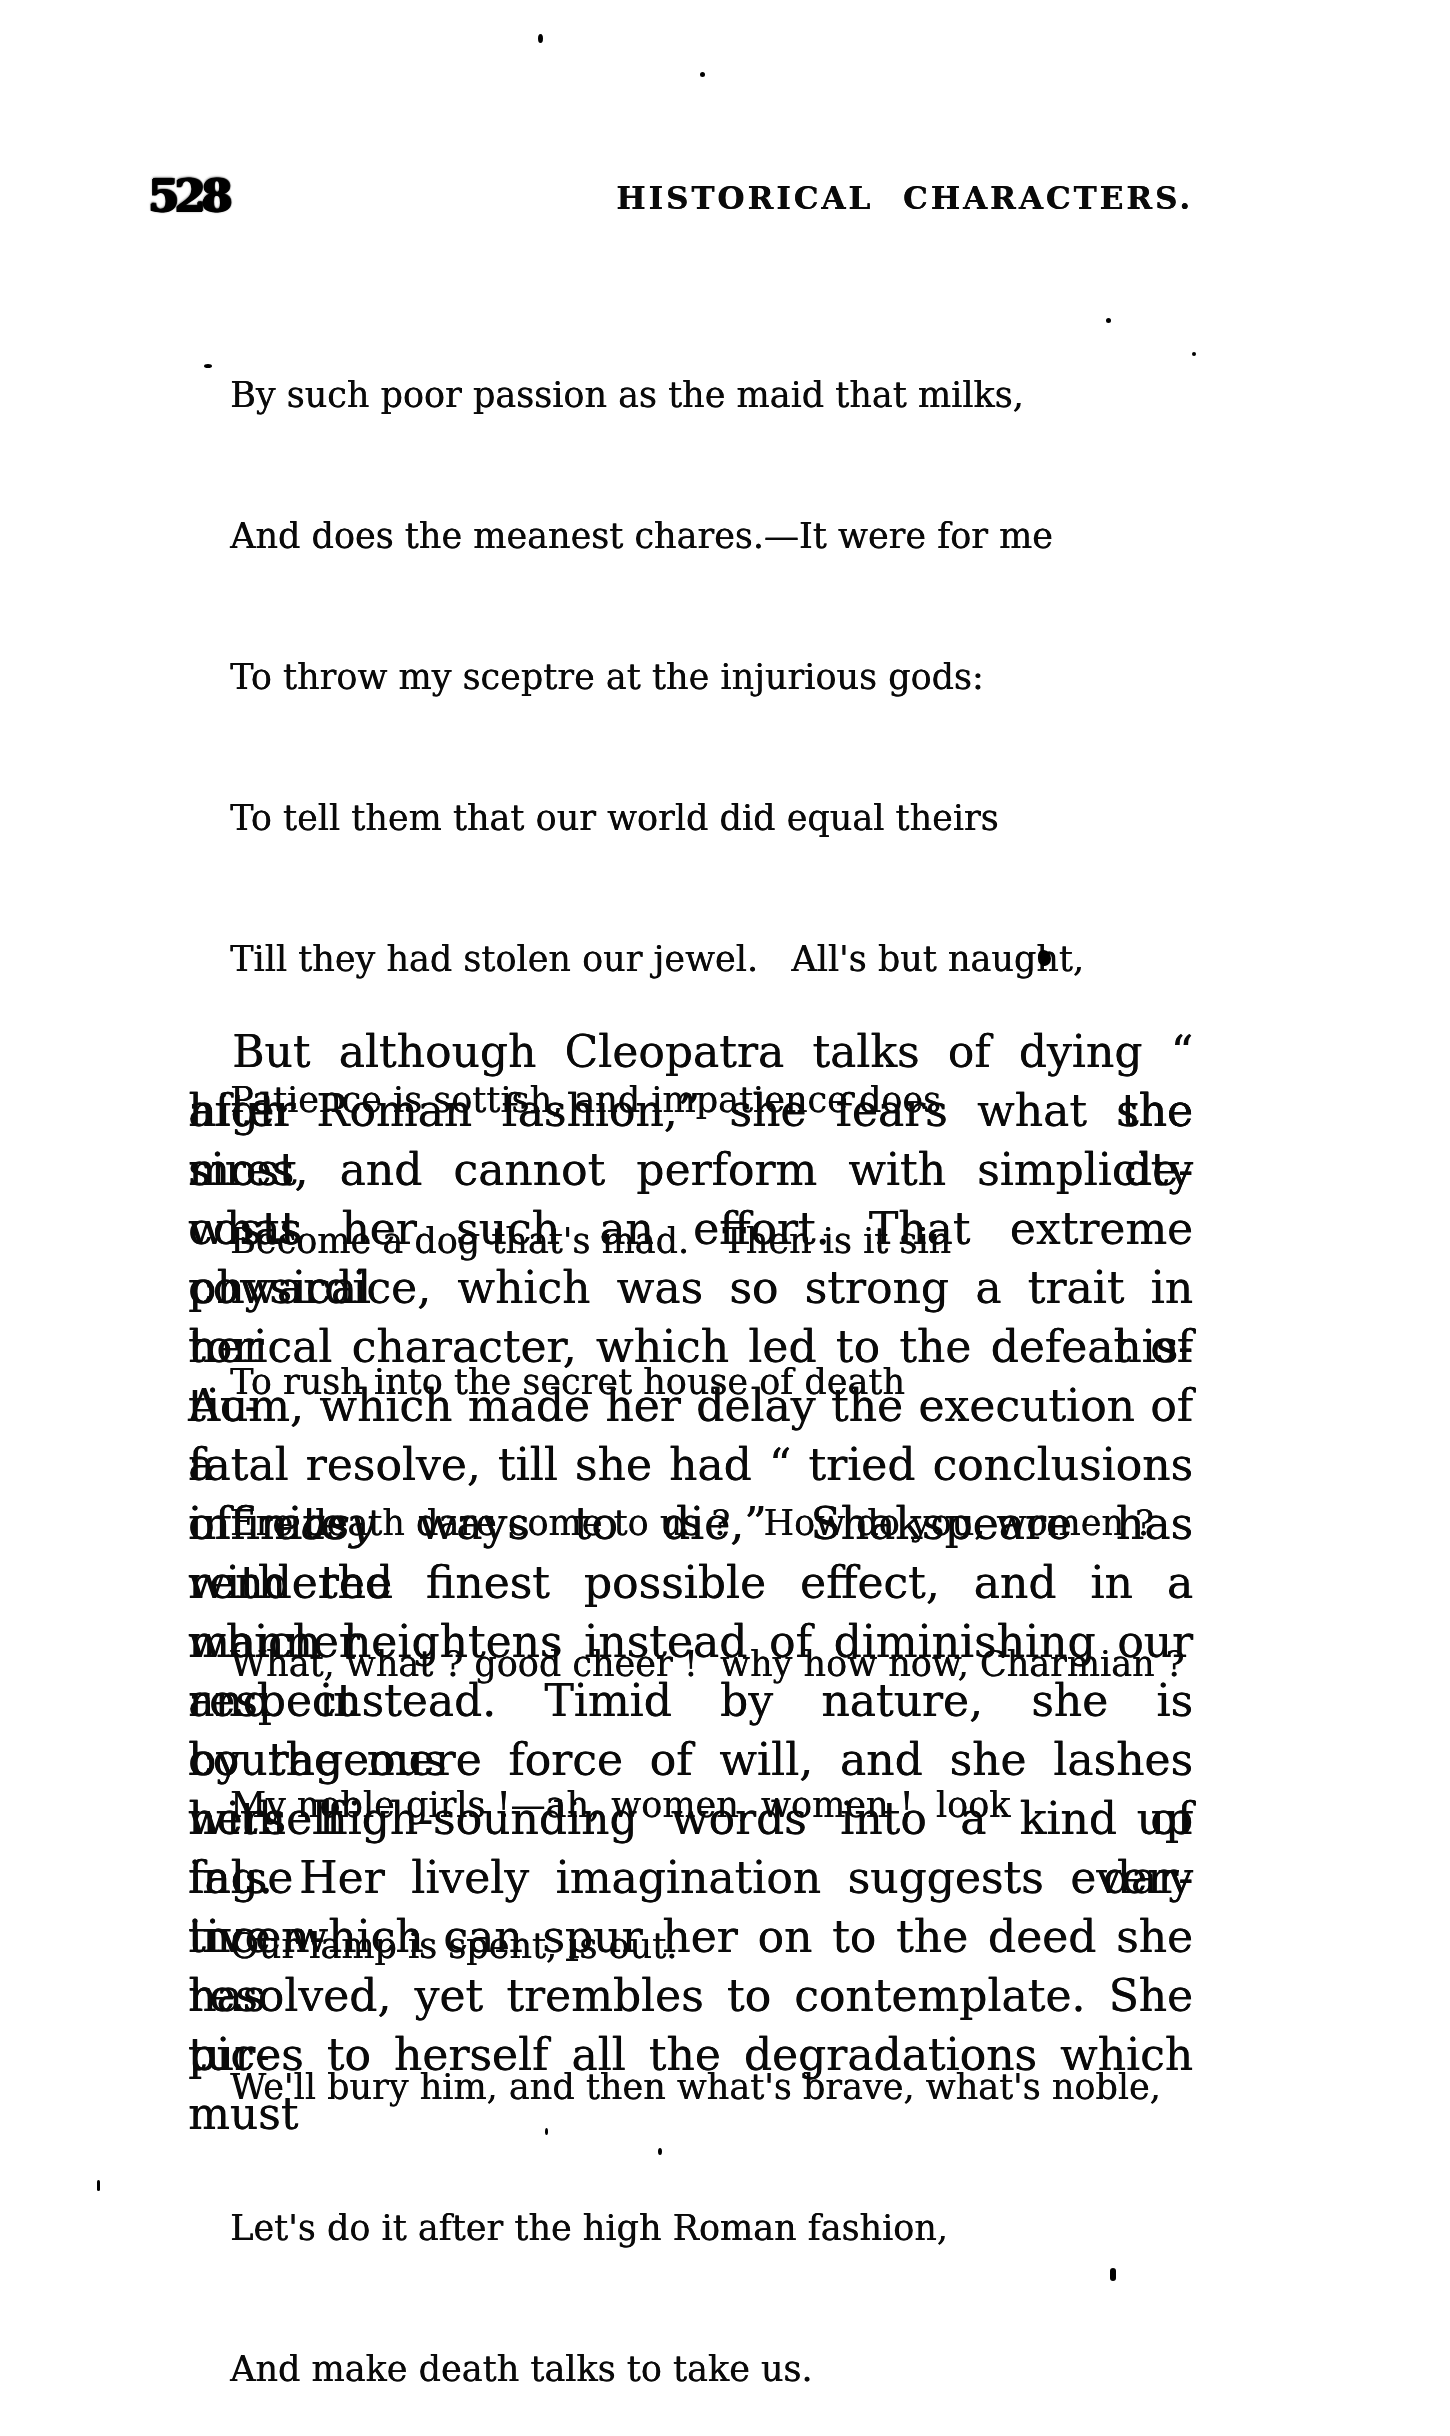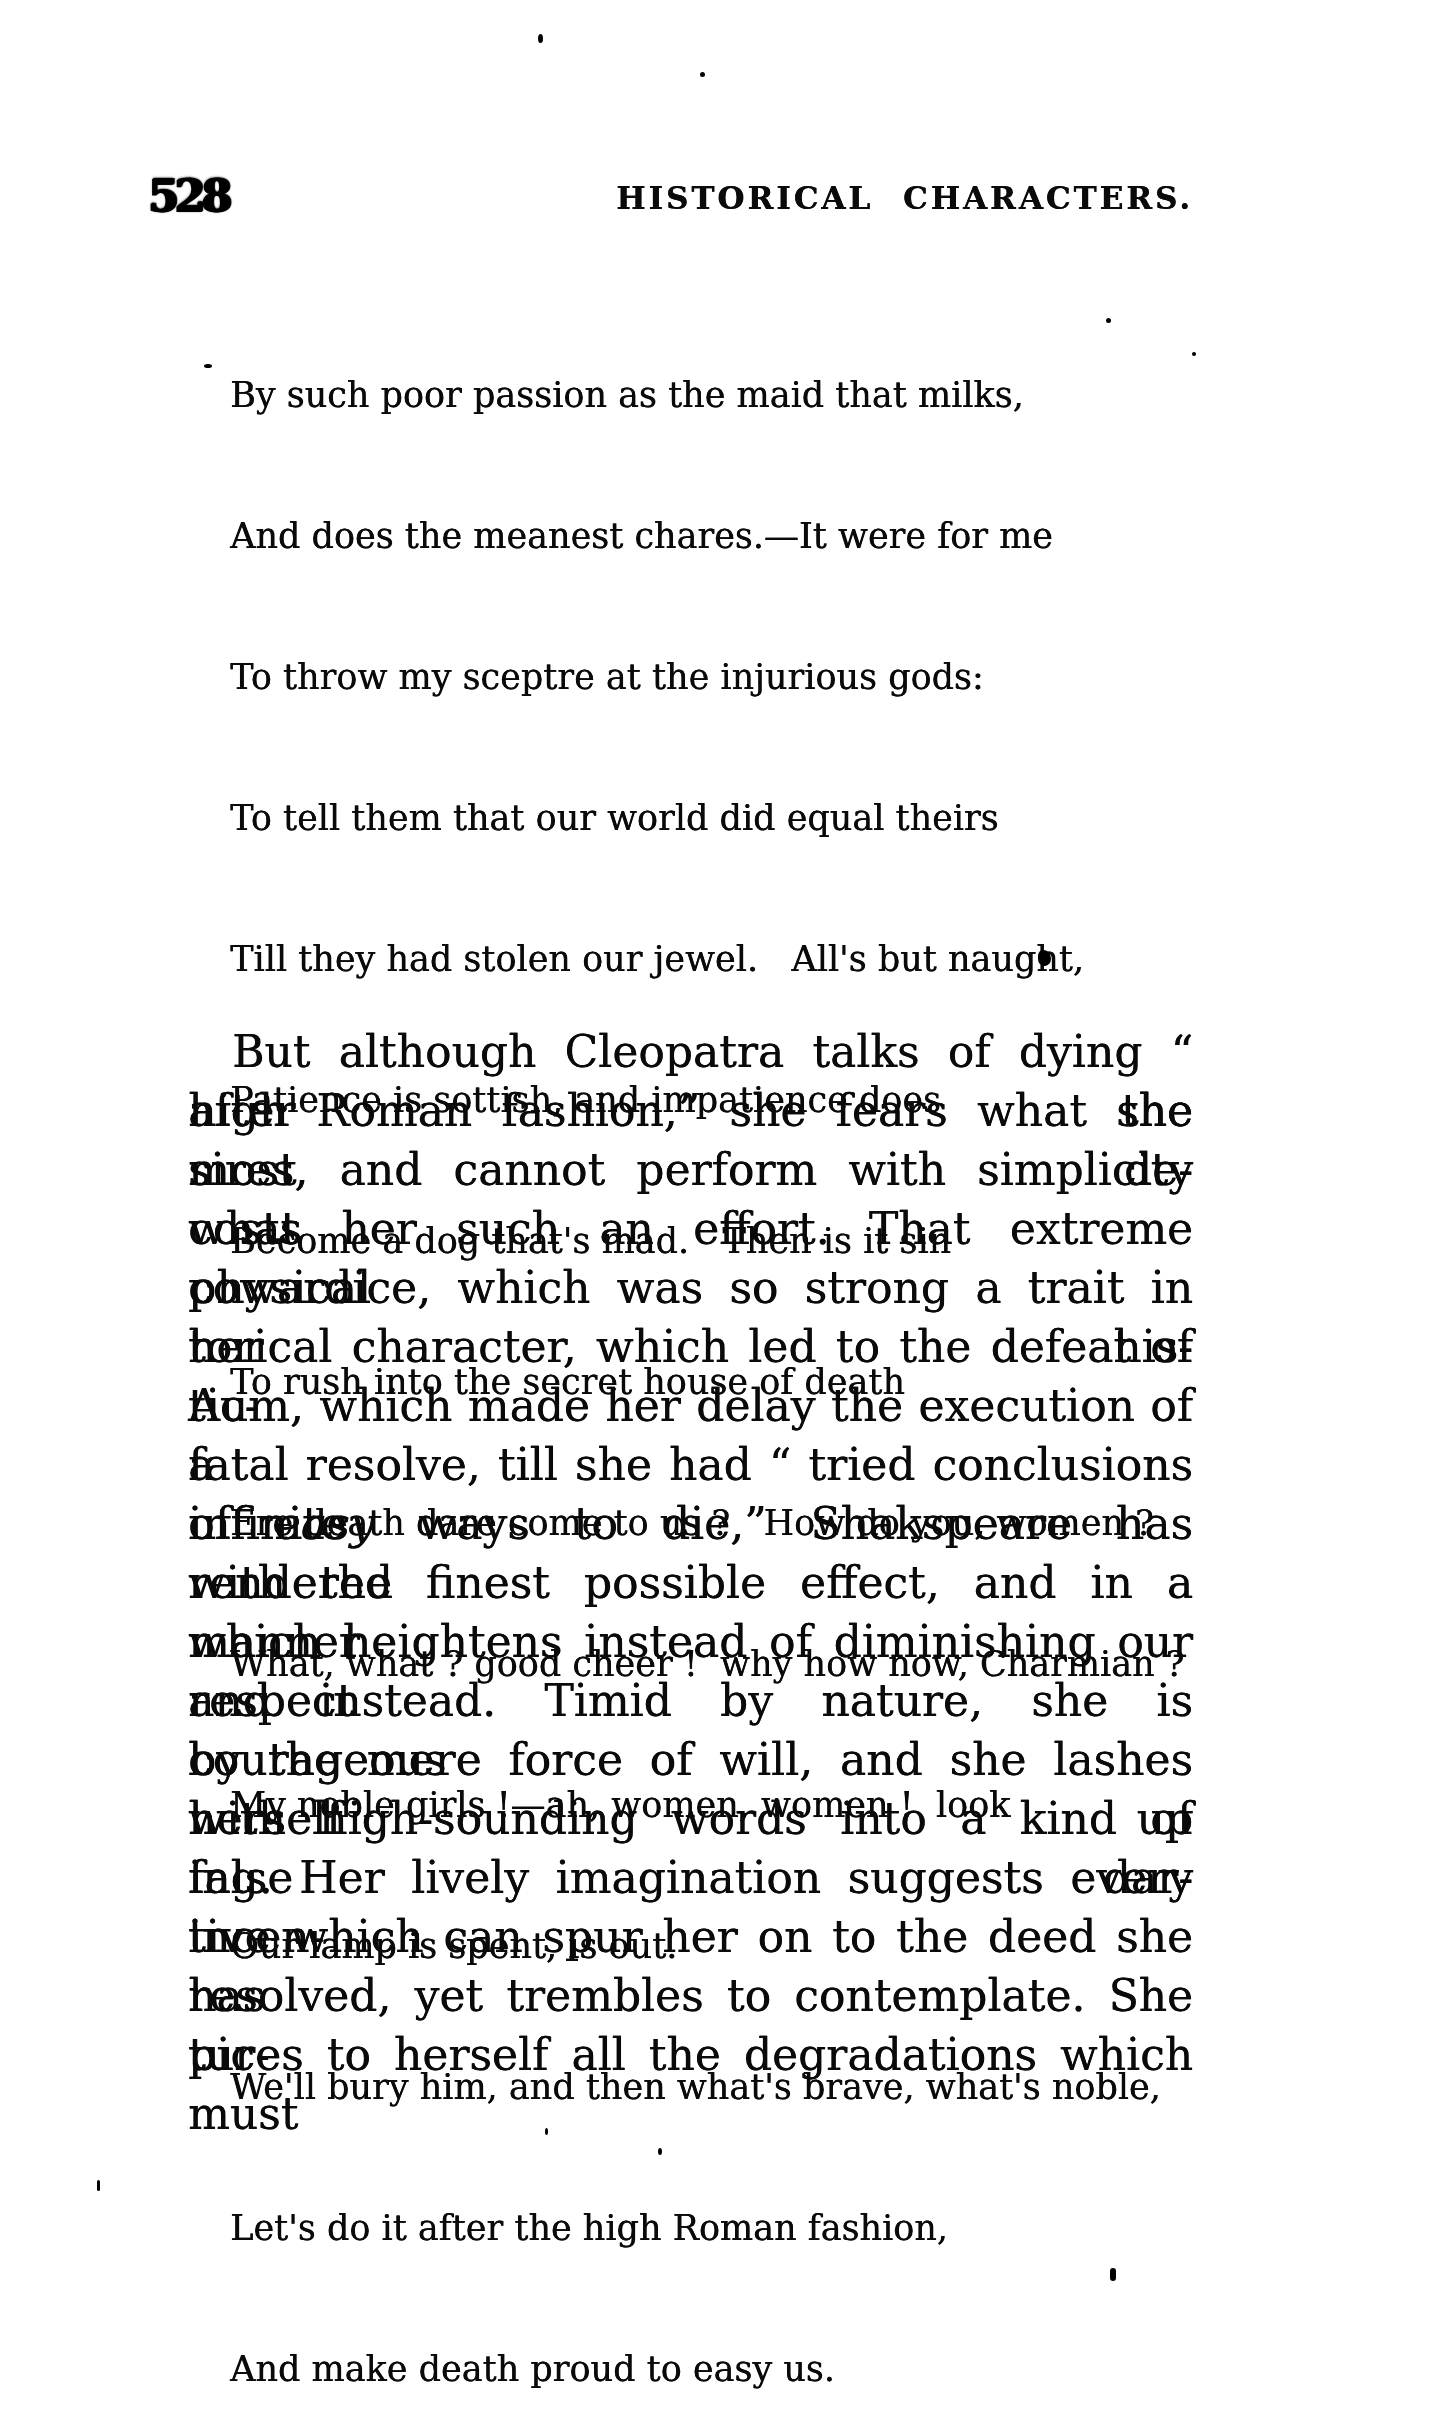--- a/index.html
+++ b/index.html
@@ -65,21 +65,21 @@
     <div class="verse-line">Till they had stolen our jewel.   All's but naught,</div>
     <div class="verse-line">Patience is sottish, and impatience does</div>
     <div class="verse-line">Become a dog that's mad.   Then is it sin</div>
     <div class="verse-line">To rush into the secret house of death</div>
     <div class="verse-line">Ere death dare come to us ?   How do you, women ?</div>
     <div class="verse-line">What, what ? good cheer !  why how now, Charmian ?</div>
     <div class="verse-line">My noble girls !—ah, women, women !  look</div>
     <div class="verse-line">Our lamp is spent, is out.</div>
     <div class="verse-line">We'll bury him, and then what's brave, what's noble,</div>
     <div class="verse-line">Let's do it after the high Roman fashion,</div>
-    <div class="verse-line">And make death proud to easy us.</div>
+    <div class="verse-line">And make death talks to take us.</div>
   </div>
 
   <div class="prose ink">
     <div class="prose-line first">But although Cleopatra talks of dying “ after the</div>
     <div class="prose-line">high Roman fashion,” she fears what she most de-</div>
     <div class="prose-line">sires, and cannot perform with simplicity what</div>
     <div class="prose-line">costs her such an effort. That extreme physical</div>
     <div class="prose-line">cowardice, which was so strong a trait in her his-</div>
     <div class="prose-line">torical character, which led to the defeat of Ac-</div>
     <div class="prose-line">tium, which made her delay the execution of a</div>

